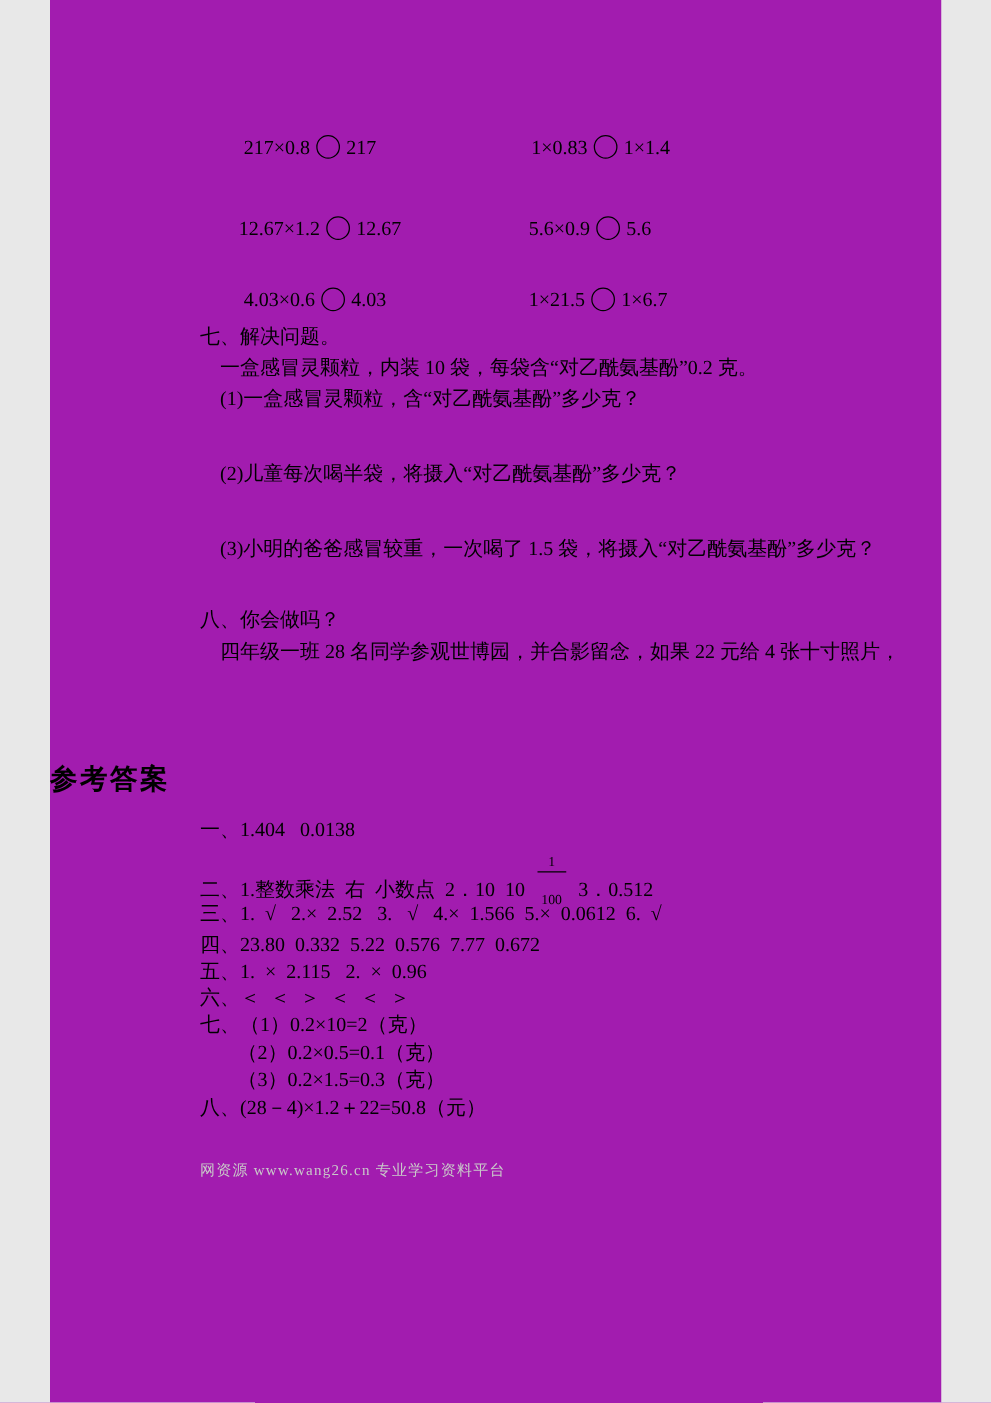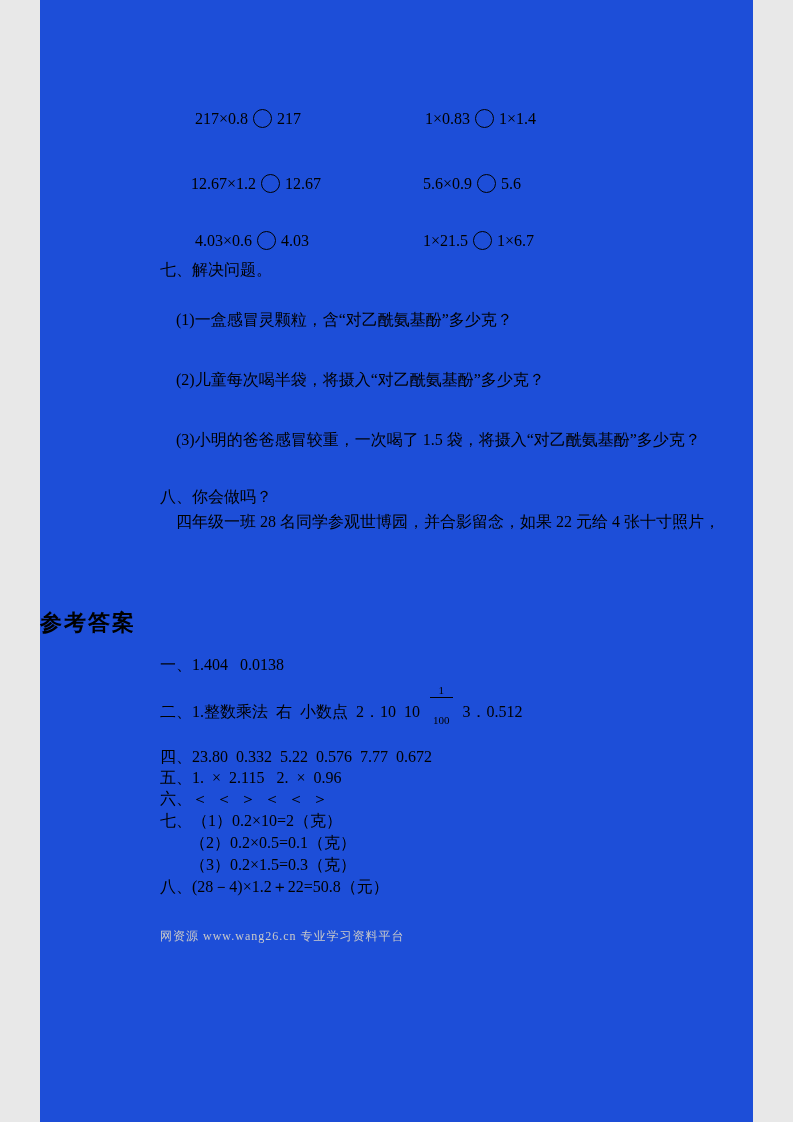--- a/index.html
+++ b/index.html
@@ -1,21 +1,21 @@
 <!DOCTYPE html>
 <html><head>
 <meta charset="utf-8">
 <style>
   html, body { margin: 0; padding: 0; background: #e8e8e8; }
   .page {
     position: relative;
     width: 713px;
     height: 1122px;
     margin: 0 auto;
-    background: #1d4ed8;
+    background: #a21caf;
     font-family: "Liberation Serif", "DejaVu Serif", serif;
     color: #000;
     overflow: hidden;
   }
   .line {
     position: absolute;
     font-size: 16px;
     line-height: 20px;
     white-space: pre;
   }
@@ -70,33 +70,35 @@
   <div class="cmp" style="left:155px;top:108px"><span>217×0.8</span><span class="circle"></span><span>217</span></div>
   <div class="cmp" style="left:385px;top:108px"><span>1×0.83</span><span class="circle"></span><span>1×1.4</span></div>
 
   <div class="cmp" style="left:151px;top:173px"><span>12.67×1.2</span><span class="circle"></span><span>12.67</span></div>
   <div class="cmp" style="left:383px;top:173px"><span>5.6×0.9</span><span class="circle"></span><span>5.6</span></div>
 
   <div class="cmp" style="left:155px;top:230px"><span>4.03×0.6</span><span class="circle"></span><span>4.03</span></div>
   <div class="cmp" style="left:383px;top:230px"><span>1×21.5</span><span class="circle"></span><span>1×6.7</span></div>
 
   <div class="line" style="left:120px;top:260px">七、解决问题。</div>
+  <div class="line" style="left:136px;top:285px">一盒感冒灵颗粒，内装 10 袋，每袋含“对乙酰氨基酚”0.2 克。</div>
   <div class="line" style="left:136px;top:310px">(1)一盒感冒灵颗粒，含“对乙酰氨基酚”多少克？</div>
   <div class="line" style="left:136px;top:370px">(2)儿童每次喝半袋，将摄入“对乙酰氨基酚”多少克？</div>
   <div class="line" style="left:136px;top:430px">(3)小明的爸爸感冒较重，一次喝了 1.5 袋，将摄入“对乙酰氨基酚”多少克？</div>
 
   <div class="line" style="left:120px;top:487px">八、你会做吗？</div>
   <div class="line" style="left:136px;top:512px">四年级一班 28 名同学参观世博园，并合影留念，如果 22 元给 4 张十寸照片，</div>
 
   <div class="answers-title" style="top:608px">参考答案</div>
 
   <div class="line" style="left:120px;top:655px">一、1.404   0.0138</div>
 
   <div class="line" style="left:120px;top:684px"><span>二、1.整数乘法  右  小数点  2．10  10  </span><span class="frac"><span class="num">1</span><span class="den">100</span></span><span>  3．0.512</span></div>
 
+  <div class="line" style="left:120px;top:722px">三、1.  √   2.×  2.52   3.   √   4.×  1.566  5.×  0.0612  6.  √</div>
   <div class="line" style="left:120px;top:747px">四、23.80  0.332  5.22  0.576  7.77  0.672</div>
   <div class="line" style="left:120px;top:768px">五、1.  ×  2.115   2.  ×  0.96</div>
   <div class="line" style="left:120px;top:789px">六、＜  ＜  ＞  ＜  ＜  ＞</div>
   <div class="line" style="left:120px;top:811px">七、（1）0.2×10=2（克）</div>
   <div class="line" style="left:150px;top:833px">（2）0.2×0.5=0.1（克）</div>
   <div class="line" style="left:150px;top:855px">（3）0.2×1.5=0.3（克）</div>
   <div class="line" style="left:120px;top:877px">八、(28－4)×1.2＋22=50.8（元）</div>
 
   <div class="watermark" style="left:120px;top:928px">网资源 www.wang26.cn 专业学习资料平台</div>
 

